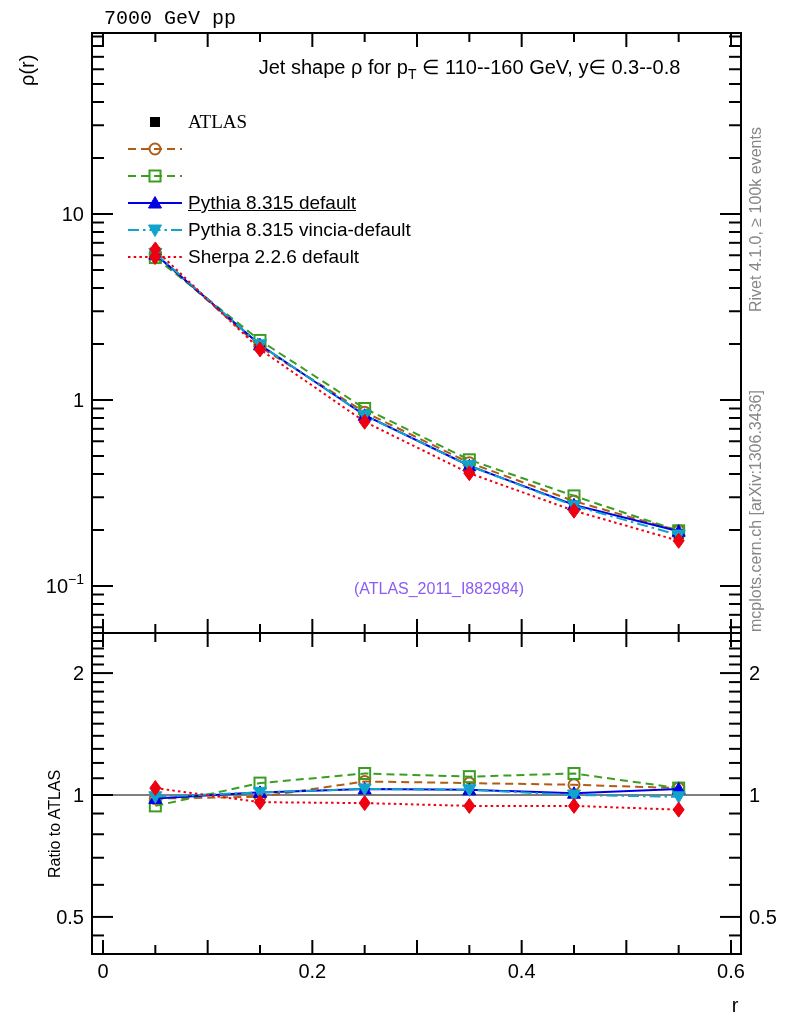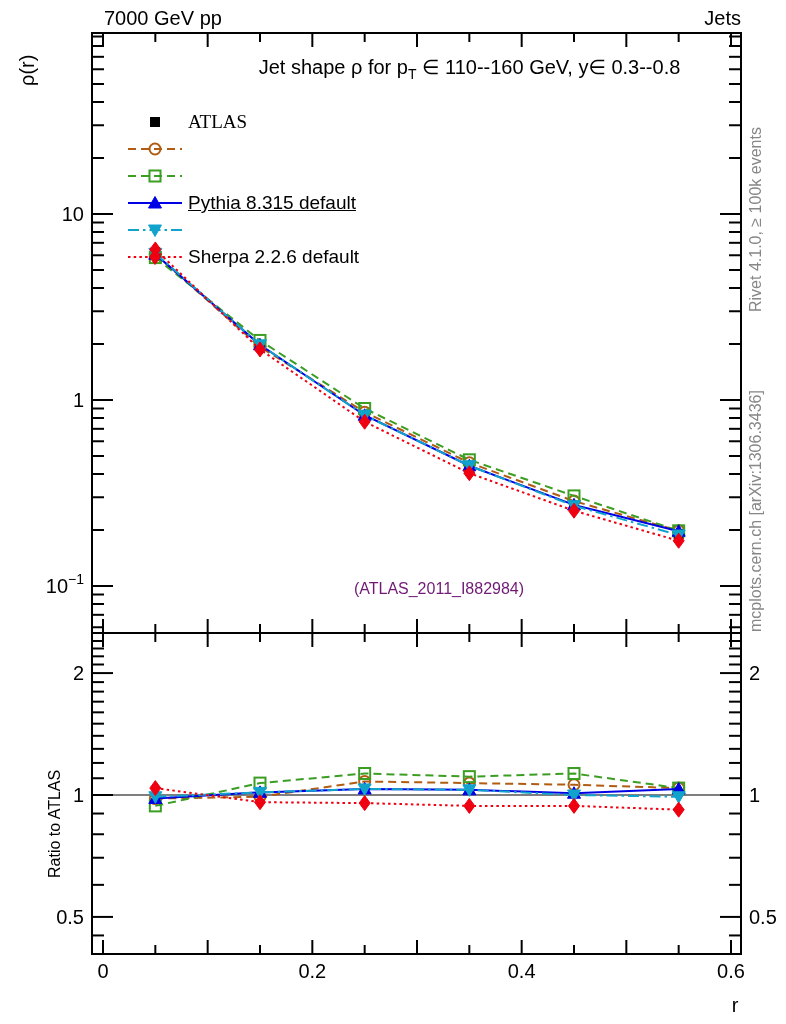--- a/index.html
+++ b/index.html
@@ -1,23 +1,23 @@
 <!DOCTYPE html>
 <html><head>
 <meta charset="utf-8">
 <style>
   html,body{margin:0;padding:0;background:#ffffff;}
   #page{position:relative;width:786px;height:1024px;background:#fff;
         font-family:"Liberation Sans", sans-serif;color:#000;overflow:hidden;}
   .abs{position:absolute;white-space:nowrap;}
-  .hdr{font-size:20px;}
+  .hdr{font-size:20px;font-family:Liberation Mono, monospace;}
   .rot{transform:rotate(-90deg);transform-origin:0 0;}
   .legend-label{font-size:19px;}
   .gray{color:#878787;}
-  #watermark{color:#701a75;font-size:16px;width:694px;text-align:center;}
+  #watermark{color:#8b5cf6;font-size:16px;width:694px;text-align:center;}
   #plot-title{font-size:20px;width:755px;text-align:center;}
   #plot-title sub{font-size:14px;}
   svg text{font-family:"Liberation Sans", sans-serif;}
 </style>
 </head>
 <body>
 
 <div id="page">
 
   <svg id="chart" width="786" height="1024" viewBox="0 0 786 1024" style="position:absolute;left:0;top:0;">
@@ -302,28 +302,28 @@
         <line x1="128" y1="203" x2="182" y2="203" stroke="#0000e6" stroke-width="2"></line>
         <path d="M 155 196.5 L 161.5 208 L 148.5 208 Z" fill="#0000e6" stroke="#0000e6"></path>
         <line x1="128" y1="230" x2="182" y2="230" stroke="#12a3cc" stroke-width="2" stroke-dasharray="11,4,2.5,4"></line>
         <path d="M 155 236.5 L 161.5 225 L 148.5 225 Z" fill="#12a3cc" stroke="#12a3cc"></path>
         <line x1="128" y1="257" x2="182" y2="257" stroke="#ee0011" stroke-width="2" stroke-dasharray="2.5,3.2"></line>
         <path d="M 155 249.5 L 160.5 257 L 155 264.5 L 149.5 257 Z" fill="#ee0011" stroke="#ee0011"></path>
       </g>
     </svg>
 
   <div class="abs hdr" style="left:104px;top:7px;">7000 GeV pp</div>
-  <div class="abs hdr" style="left:92px;top:7px;width:649px;text-align:right;">Jets</div>
 
   <div class="abs rot" style="left:16px;top:86px;font-size:20px;">ρ(r)</div>
 
   <div id="plot-title" class="abs" style="left:92px;top:55px;"><span>Jet shape ρ for p</span><sub>T</sub><span> ∈ 110--160 GeV, y∈ 0.3--0.8</span></div>
 
   <div class="abs legend-label" style="left:188px;top:111px;font-family:Liberation Serif, serif;">ATLAS</div>
   <div class="abs legend-label" style="left:188px;top:192px;text-decoration:underline;">Pythia 8.315 default</div>
+  <div class="abs legend-label" style="left:188px;top:219px;">Pythia 8.315 vincia-default</div>
   <div class="abs legend-label" style="left:188px;top:246px;">Sherpa 2.2.6 default</div>
 
   <div id="watermark" class="abs" style="left:92px;top:580px;">(ATLAS_2011_I882984)</div>
 
   <div class="abs rot gray" style="left:747px;top:312px;font-size:16px;">Rivet 4.1.0, ≥ 100k events</div>
   <div class="abs rot gray" style="left:747px;top:632px;font-size:16px;">mcplots.cern.ch [arXiv:1306.3436]</div>
 
   <div class="abs rot" style="left:46px;top:878px;font-size:16px;">Ratio to ATLAS</div>
 
   <div class="abs" style="left:720px;top:994px;font-size:20px;width:30px;text-align:center;">r</div>

